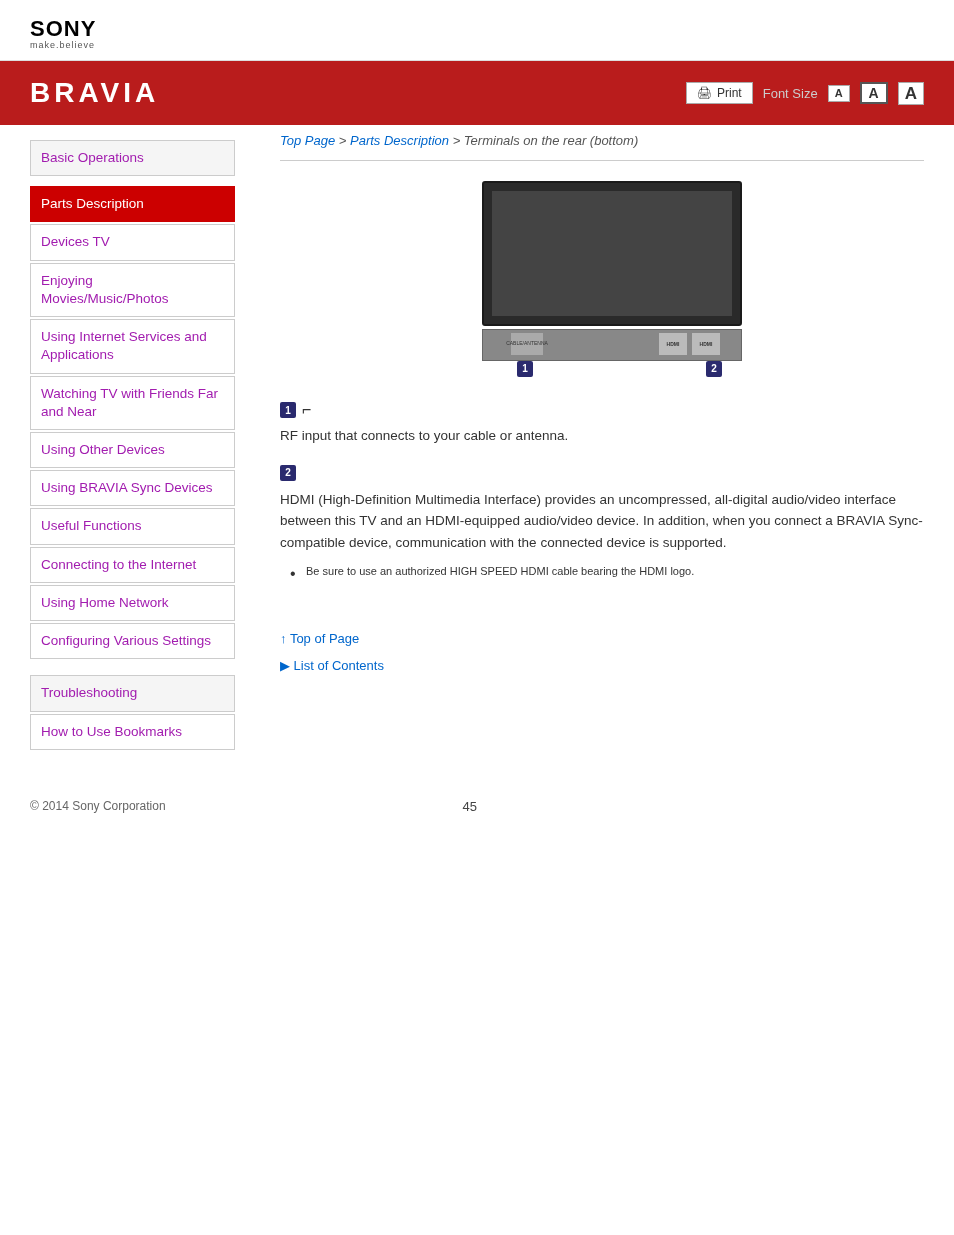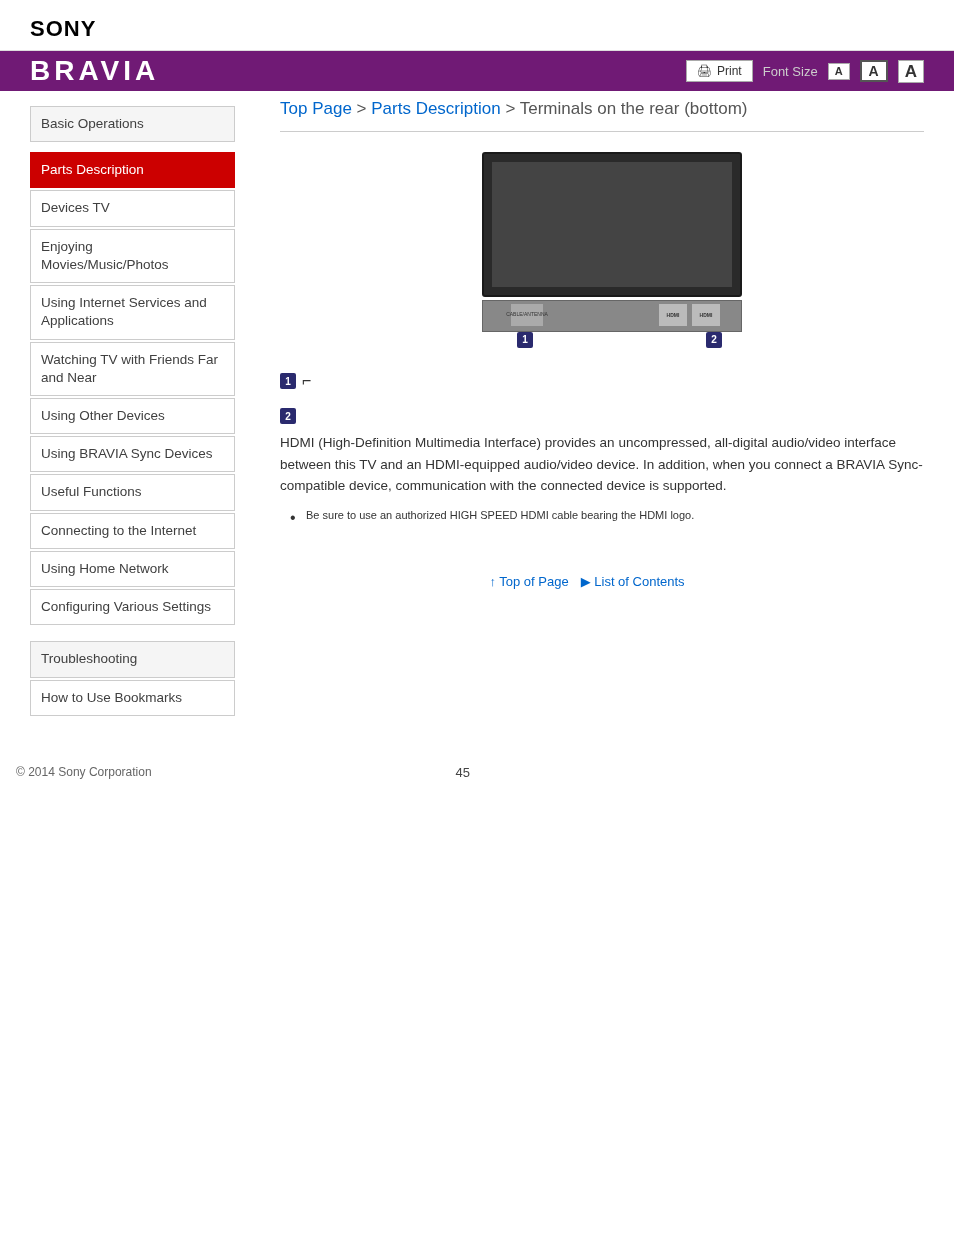--- a/index.html
+++ b/index.html
@@ -25,23 +25,23 @@
       line-height: 1;
     }
     .sony-tagline {
       font-size: 9px;
       color: #555;
       letter-spacing: 1px;
     }
 
     
     .bravia-banner {
-      background: #701a75;
+      background: #b91c1c;
       color: #fff;
-      padding: 4px 30px;
+      padding: 16px 30px;
       display: flex;
       align-items: center;
       justify-content: space-between;
     }
     .bravia-title {
       font-size: 28px;
       font-weight: bold;
       letter-spacing: 4px;
       color: #fff;
     }
@@ -89,21 +89,21 @@
       min-width: 250px;
       padding: 15px 15px 15px 30px;
       border-right: none;
     }
     .sidebar-section {
       margin-bottom: 4px;
     }
     .sidebar-item {
       padding: 8px 10px;
       font-size: 13.5px;
-      color: #404040;
+      color: #a21caf;
       border: 1px solid #ccc;
       margin-bottom: 2px;
       cursor: pointer;
       background: #fff;
       line-height: 1.35;
     }
     .sidebar-item.active {
       background: #cc0000;
       color: #fff;
       border-color: #cc0000;
@@ -119,22 +119,23 @@
 
     
     .content {
       flex: 1;
       padding: 0 30px 30px 30px;
     }
 
     
     .breadcrumb {
       padding: 8px 0 12px 0;
-      font-size: 17px;
-      color: #333;
+      font-size: 13px;
+      color: #333;
+      font-style: italic;
     }
     .breadcrumb a {
       color: #0066cc;
       text-decoration: none;
     }
     .breadcrumb span { color: #555; }
 
     
     .divider {
       border: none;
@@ -248,61 +249,63 @@
       position: absolute;
       left: 0;
       top: 0;
       font-size: 16px;
       line-height: 1.4;
     }
 
     
     .page-footer {
       display: flex;
-      justify-content: center;
+      justify-content: space-between;
       gap: 12px;
       padding: 20px 30px 0 0;
       margin-top: 30px;
+      flex-direction: column;
     }
     .footer-link {
       font-size: 13px;
       color: #0066cc;
       text-decoration: none;
     }
     .top-link::before {
       content: '↑ ';
     }
     .list-link::before {
       content: '▶ ';
     }
 
     
     .bottom-bar {
       display: flex;
       justify-content: space-between;
       align-items: center;
-      padding: 10px 30px 10px 16px;
+      padding: 10px 30px 10px 30px;
       margin-top: 20px;
     }
     .copyright {
       font-size: 12px;
       color: #666;
     }
     .page-number {
       font-size: 13px;
       color: #444;
       text-align: center;
       flex: 1;
     }
   </style>
 </head>
 <body>
 
 <div class="top-header">
   <div class="sony-logo">SONY</div>
+  <div class="sony-tagline">make.believe</div>
 </div>
 
 <div class="bravia-banner">
   <div class="bravia-title">BRAVIA</div>
   <div class="banner-controls">
     <button class="print-btn">
       <span>🖨</span>
       <span>Print</span>
     </button>
     <span class="font-size-label">Font Size</span>
@@ -373,20 +376,21 @@
           <span class="num-badge">2</span>
         </div>
       </div>
     </div>
 
     <div class="desc-section">
       <div class="desc-header">
         <span class="num-badge">1</span>
         <span style="font-size:16px; font-weight:bold;">⌐</span>
       </div>
+      <div class="desc-text">RF input that connects to your cable or antenna.</div>
     </div>
 
     <div class="desc-section">
       <div class="desc-header desc-header-2">
         <span class="num-badge">2</span>
       </div>
       <div class="desc-text">HDMI (High-Definition Multimedia Interface) provides an uncompressed, all-digital audio/video interface between this TV and an HDMI-equipped audio/video device. In addition, when you connect a BRAVIA Sync-compatible device, communication with the connected device is supported.</div>
       <ul class="bullet-list">
         <li>Be sure to use an authorized HIGH SPEED HDMI cable bearing the HDMI logo.</li>
       </ul>

